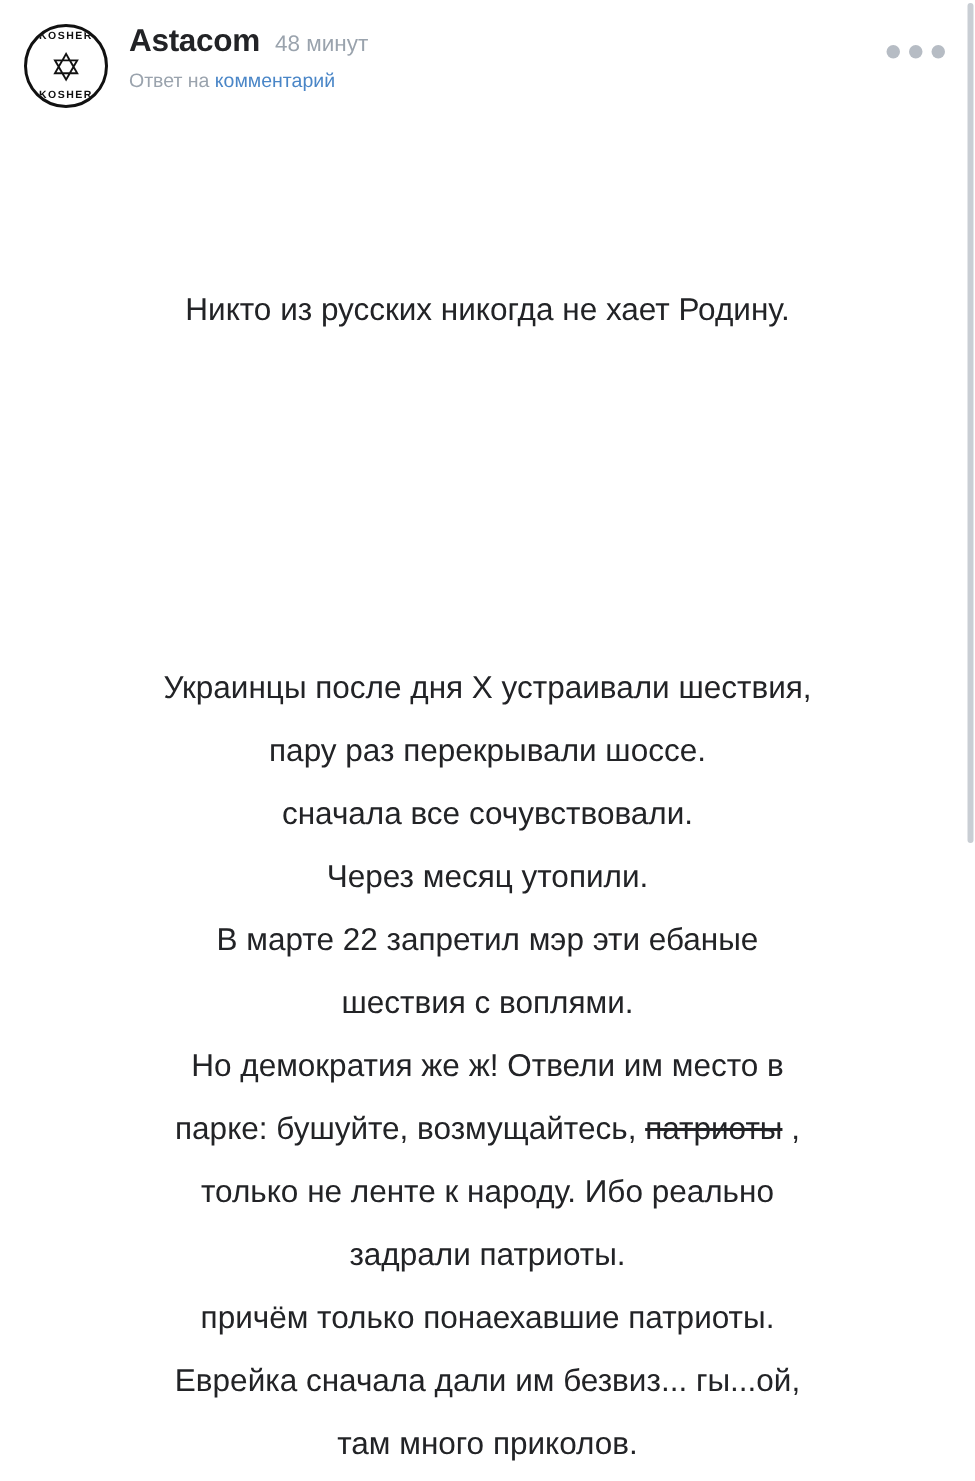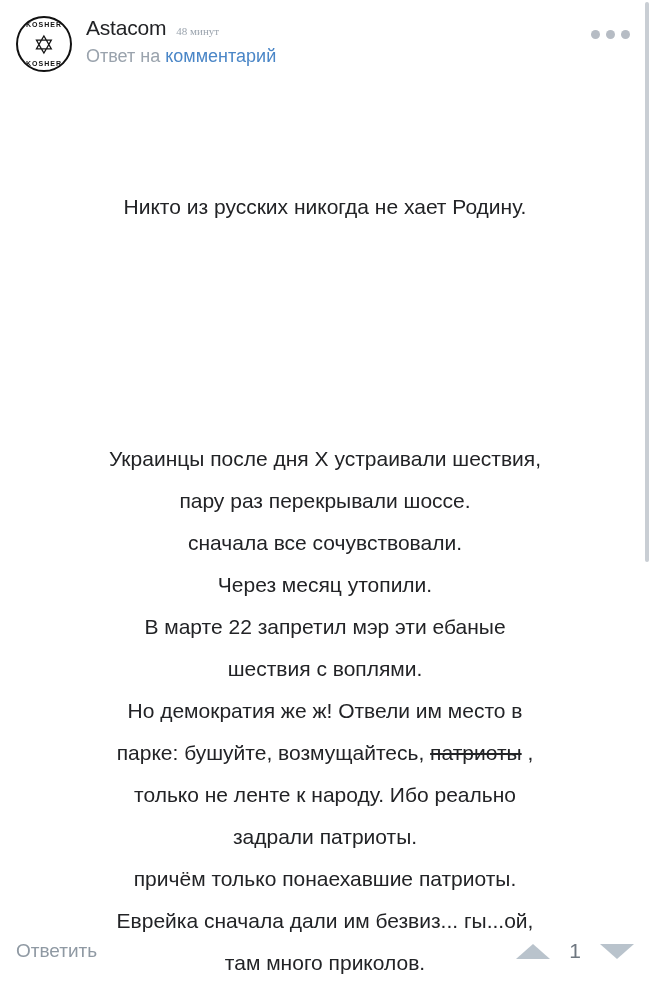--- a/index.html
+++ b/index.html
@@ -69,32 +69,31 @@
     padding-top: 2px;
     flex: 1 1 auto;
   }
   .head-line1 {
     display: flex;
     align-items: baseline;
     gap: 10px;
   }
   .author {
     font-size: 21px;
-    font-weight: normal;
+    font-weight: bold;
     color: #222326;
     letter-spacing: -0.2px;
   }
   .time {
-    font-size: 11px;
+    font-size: 15px;
     color: #9aa3ad;
-    font-family: Liberation Serif, serif;
   }
   .head-line2 {
     margin-top: 6px;
-    font-size: 18px;
+    font-size: 13px;
     color: #9aa3ad;
   }
   .head-line2 .reply-link {
     color: #4a86c7;
     cursor: pointer;
   }
 
   .more-btn {
     position: absolute;
     right: 2px;
@@ -228,26 +227,18 @@
 только не ленте к народу. Ибо реально
 задрали патриоты.
 причём только понаехавшие патриоты.
 Еврейка сначала дали им безвиз... гы...ой,
 там много приколов.
 короче, официально запрещены в Израиле
 какие-либо шествия, митинги и прочая херь
 в поддержку Украины...</span></div>
   </div>
 
-  <div class="footer">
-    <div class="reply-action">Ответить</div>
-    <div class="votes">
-      <div class="vote-arrow vote-up"></div>
-      <div class="vote-count">1</div>
-      <div class="vote-arrow vote-down"></div>
-    </div>
-  </div>
 
   <div class="scrollbar-track">
     <div class="scrollbar-thumb"></div>
   </div>
 
 </div>
 
 </body></html>

